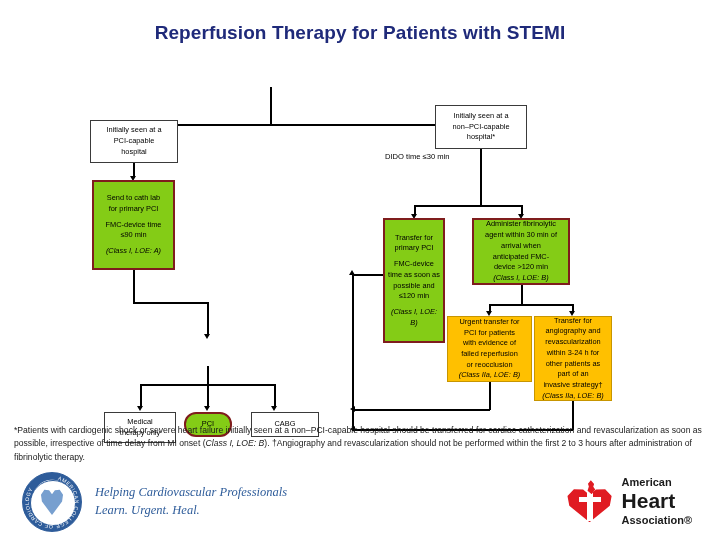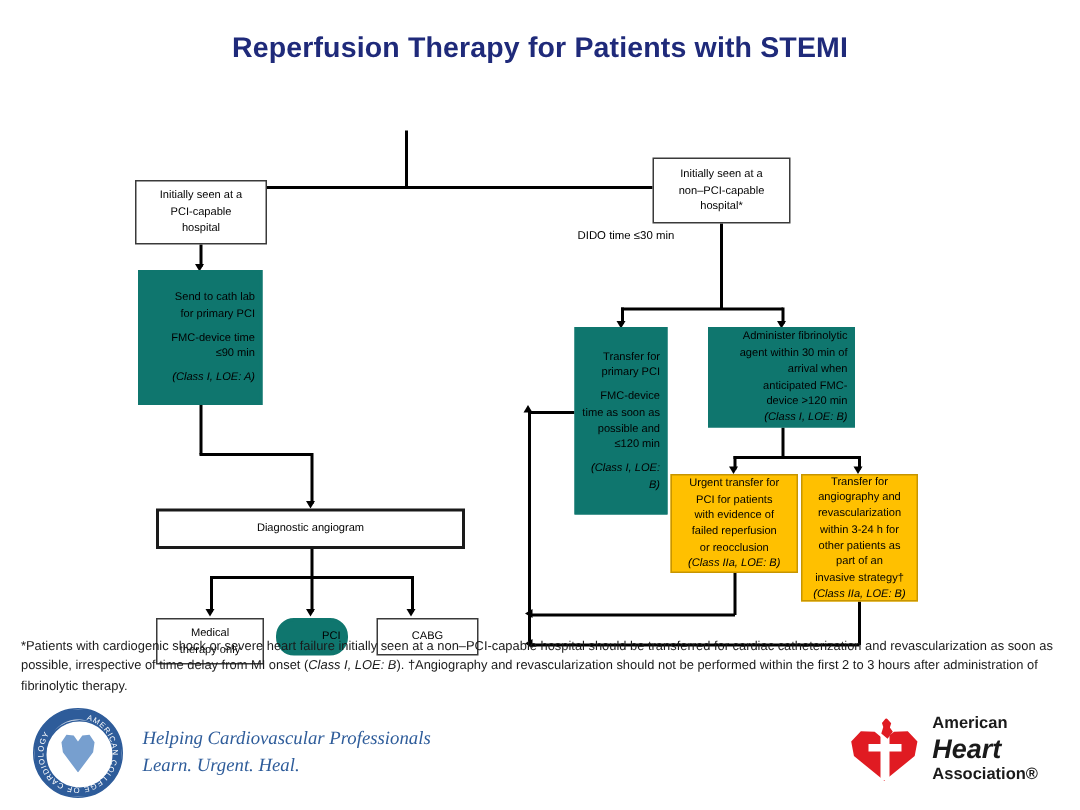--- a/index.html
+++ b/index.html
@@ -18,21 +18,21 @@
     position:absolute;box-sizing:border-box;
     display:flex;flex-direction:column;align-items:center;justify-content:center;
     text-align:center;background:#ffffff;border:1px solid #000;
     font-size:7.4px;line-height:1.45;padding:2px 3px;
   }
   .node .ln{display:block;width:100%;}
   .node .gap{display:block;height:5px;}
   .node .cls{display:block;width:100%;font-style:italic;}
   .thin{border:1px solid #3a3a3a;}
   .thick{border:2px solid #1a1a1a;}
-  .green{background:#0f766e;border:2px solid #0f766e;text-align:right;}
+  .green{background:#84cc16;border:2px solid #7f1d1d;}
   .orange{background:#FFC000;border:1px solid #C79500;}
   .boxlabel{position:absolute;font-size:7.6px;white-space:nowrap;}
   .ln-h,.ln-v{position:absolute;background:#000;}
   .ln-h{height:1.5px;}
   .ln-v{width:1.5px;}
   .arrow{position:absolute;width:0;height:0;}
   .arrow.down{border-left:3.5px solid transparent;border-right:3.5px solid transparent;border-top:5px solid #000;}
   .arrow.left{border-top:3.5px solid transparent;border-bottom:3.5px solid transparent;border-right:5px solid #000;}
   .arrow.right{border-top:3.5px solid transparent;border-bottom:3.5px solid transparent;border-left:5px solid #000;}
   .arrow.up{border-left:3.5px solid transparent;border-right:3.5px solid transparent;border-bottom:5px solid #000;}
@@ -56,21 +56,21 @@
   .aha{position:absolute;right:28px;top:6px;display:flex;align-items:center;gap:9px;}
   .aha-mark{position:relative;width:46px;height:42px;}
   .aha-heart{position:absolute;left:0;top:6px;width:46px;height:36px;background:#E01B22;
      clip-path:polygon(50% 100%,6% 54%,2% 27%,16% 8%,36% 9%,50% 24%,64% 9%,84% 8%,98% 27%,94% 54%);}
   .aha-torch{position:absolute;left:20px;top:11px;width:6px;height:30px;background:#ffffff;}
   .aha-bar{position:absolute;left:12px;top:17px;width:22px;height:5px;background:#ffffff;}
   .aha-flame{position:absolute;left:19px;top:0px;width:11px;height:14px;background:#E01B22;
      clip-path:polygon(48% 0,78% 26%,70% 46%,88% 66%,56% 100%,18% 74%,30% 44%,22% 24%);}
   .aha-text{font-size:12.5px;line-height:1.18;font-weight:bold;color:#1a1a1a;}
   .aha-text .l1{font-size:11px;}
-  .aha-text .l2{font-size:18px;font-style:italic;}
+  .aha-text .l2{font-size:21px;}
   .aha-text .l3{font-size:11px;}
 </style>
 </head>
 <body>
 
 <div id="page-title">Reperfusion Therapy for Patients with STEMI</div>
 
 <div class="chart">
 
   <div class="ln-v" style="left:270px;top:35px;height:38px;"></div>
@@ -186,23 +186,20 @@
     <span class="ln">angiography  and</span>
     <span class="ln">revascularization</span>
     <span class="ln">within 3-24 h for</span>
     <span class="ln">other patients as</span>
     <span class="ln">part of an</span>
     <span class="ln">invasive strategy†</span>
     <span class="gap"></span>
     <span class="cls">(Class IIa, LOE: B)</span>
   </div>
 
-  <div class="node thick" style="left:104px;top:287px;width:206px;height:27px;">
-    <span class="ln">Diagnostic angiogram</span>
-  </div>
 
   <div class="node thin" style="left:104px;top:360px;width:72px;height:31px;">
     <span class="ln">Medical</span>
     <span class="ln">therapy only</span>
   </div>
 
   <div class="node green" style="left:184px;top:360px;width:48px;height:25px;border-radius:12px;">
     <span class="ln">PCI</span>
   </div>
 

